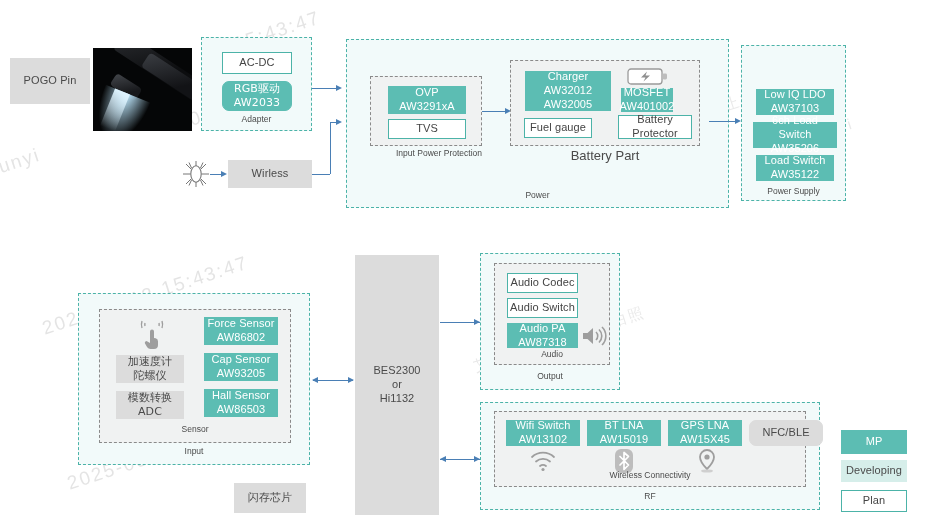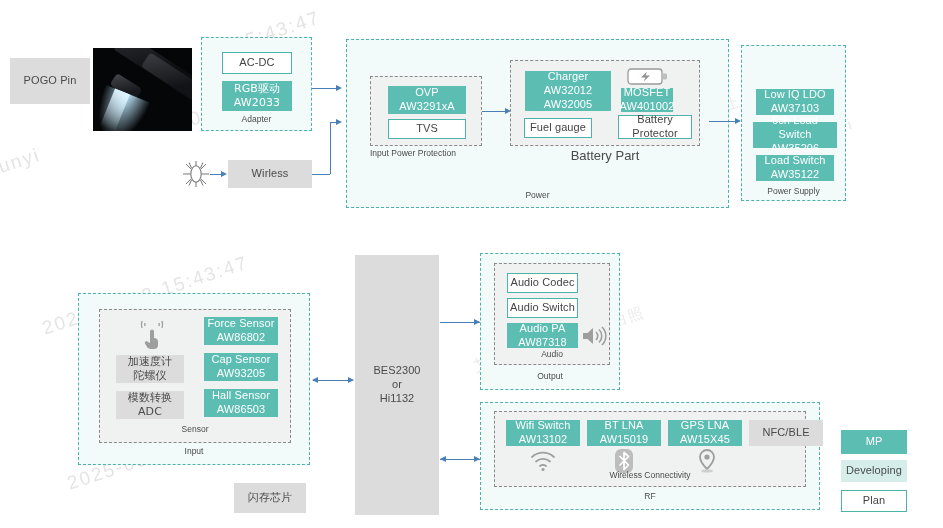--- a/index.html
+++ b/index.html
@@ -71,21 +71,21 @@
          background:linear-gradient(135deg,#3a3d42,#121316 65%);"></div>
     <div class="cable" style="left:18px;top:32px;width:30px;height:14px;transform:rotate(33deg);
          background:linear-gradient(135deg,#43464b,#17181b 70%);"></div>
     <div class="glow" style="left:2px;top:44px;width:48px;height:48px;transform:rotate(22deg);"></div>
     <div class="glow" style="left:14px;top:42px;width:16px;height:40px;transform:rotate(22deg);
          background:linear-gradient(180deg,#dff4ff,rgba(70,170,230,0));"></div>
   </div>
 
   <div class="abs group" style="left:201px;top:37px;width:111px;height:94px;">
     <div class="blk plan abs" style="left:20px;top:14px;width:70px;height:22px;">AC-DC</div>
-    <div class="blk mp abs cjk" style="left:20px;top:43px;width:70px;height:30px;white-space:pre-line;">RGB驱动
+    <div class="blk mp abs cjk" style="left:20px;top:43px;width:70px;height:30px;white-space:pre-line;border-radius:7px;">RGB驱动
 AW2033</div>
     <div class="grouplabel" style="top:76px;">Adapter</div>
   </div>
 
   <div class="abs" style="left:182px;top:160px;width:28px;height:28px;">
     <svg width="28" height="28" viewBox="0 0 28 28">
       <ellipse cx="14" cy="14" rx="5.2" ry="8.2" fill="none" stroke="#777" stroke-width="1.1"></ellipse>
       <line x1="14" y1="1" x2="14" y2="6" stroke="#777" stroke-width="1"></line>
       <line x1="14" y1="22" x2="14" y2="27" stroke="#777" stroke-width="1"></line>
       <line x1="1" y1="14" x2="8.6" y2="14" stroke="#777" stroke-width="1"></line>
@@ -115,21 +115,21 @@
 
   <div class="abs group" style="left:346px;top:39px;width:383px;height:169px;">
     <div class="grouplabel" style="top:150px;">Power</div>
   </div>
 
   <div class="abs subgroup" style="left:370px;top:76px;width:112px;height:70px;">
     <div class="blk mp abs" style="left:17px;top:9px;width:78px;height:28px;white-space:pre-line;">OVP
 AW3291xA</div>
     <div class="blk plan abs" style="left:17px;top:42px;width:78px;height:20px;">TVS</div>
   </div>
-  <div class="abs" style="left:370px;top:148px;width:112px;text-align:left;font-size:8.5px;color:#4a4a4a;">Input Power Protection</div>
+  <div class="abs" style="left:370px;top:148px;width:112px;text-align:right;font-size:8.5px;color:#4a4a4a;">Input Power Protection</div>
 
   <div class="ln lnh" style="left:482px;top:111px;width:27px;"></div>
   <div class="arw arw-r" style="left:505px;top:108px;"></div>
 
   <div class="abs subgroup" style="left:510px;top:60px;width:190px;height:86px;">
     <div class="blk mp abs" style="left:14px;top:10px;width:86px;height:40px;white-space:pre-line;">Charger
 AW32012
 AW32005</div>
 
     <div class="abs" style="left:116px;top:6px;width:42px;height:19px;">
@@ -230,21 +230,21 @@
     <div class="grouplabel" style="top:88px;">RF</div>
   </div>
 
   <div class="abs subgroup" style="left:494px;top:411px;width:312px;height:76px;">
     <div class="blk mp abs" style="left:11px;top:8px;width:74px;height:26px;white-space:pre-line;">Wifi Switch
 AW13102</div>
     <div class="blk mp abs" style="left:92px;top:8px;width:74px;height:26px;white-space:pre-line;">BT LNA
 AW15019</div>
     <div class="blk mp abs" style="left:173px;top:8px;width:74px;height:26px;white-space:pre-line;">GPS LNA
 AW15X45</div>
-    <div class="blk gray abs" style="left:254px;top:8px;width:74px;height:26px;">NFC/BLE</div>
+    <div class="blk gray abs" style="left:254px;top:8px;width:74px;height:26px;border-radius:7px;">NFC/BLE</div>
 
     <div class="abs" style="left:34px;top:38px;width:28px;height:22px;">
       <svg width="28" height="22" viewBox="0 0 28 22">
         <path d="M3 7 a16 16 0 0 1 22 0" fill="none" stroke="#9e9e9e" stroke-width="1.8" stroke-linecap="round"></path>
         <path d="M7 11.5 a10.5 10.5 0 0 1 14 0" fill="none" stroke="#9e9e9e" stroke-width="1.8" stroke-linecap="round"></path>
         <path d="M11 16 a5 5 0 0 1 6 0" fill="none" stroke="#9e9e9e" stroke-width="1.8" stroke-linecap="round"></path>
         <circle cx="14" cy="19.5" r="1.6" fill="#9e9e9e"></circle>
       </svg>
     </div>
     <div class="abs" style="left:119px;top:36px;width:20px;height:26px;">

